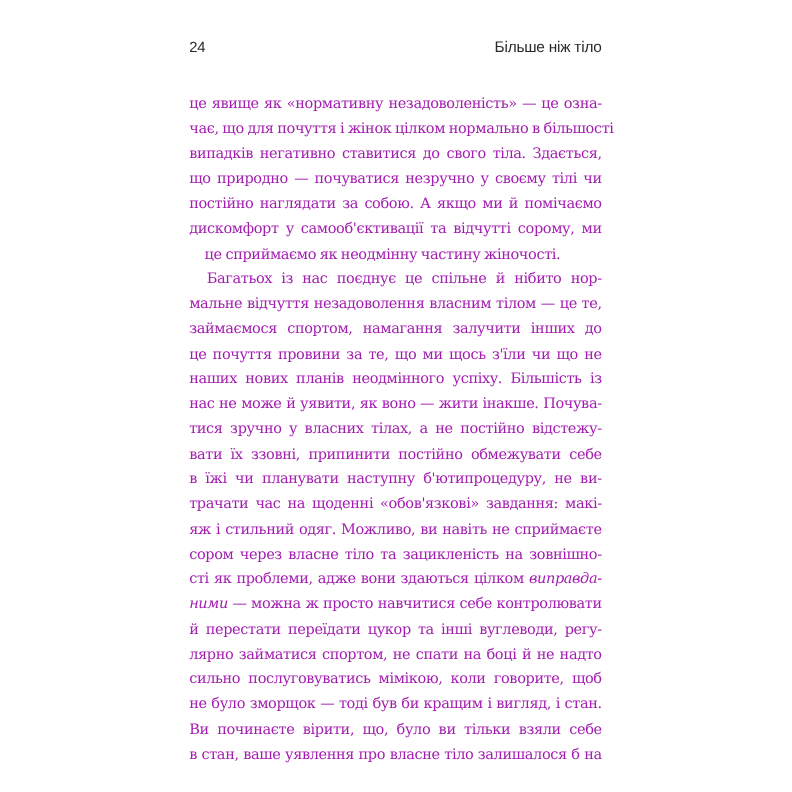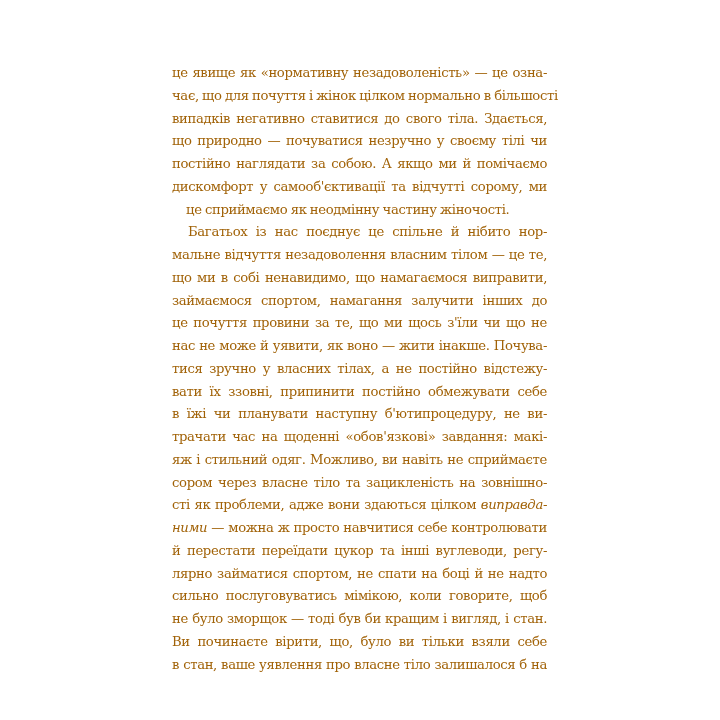--- a/index.html
+++ b/index.html
@@ -30,21 +30,21 @@
       letter-spacing: -0.2px;
     }
     .running-header .page-number {
       font-size: 13.5px;
     }
     .body-text {
       margin-top: 28px;
       font-family: "DejaVu Serif", "Liberation Serif", serif;
       font-size: 13.2px;
       line-height: 22.75px;
-      color: #a16207;
+      color: #a21caf;
       letter-spacing: -0.35px;
       word-spacing: -0.5px;
     }
     .line {
       display: block;
       white-space: nowrap;
       text-align: justify;
       text-align-last: justify;
       height: 22.75px;
     }
@@ -56,34 +56,38 @@
       text-indent: 16px;
     }
     .line .it {
       font-style: italic;
     }
   </style>
 </head>
 <body>
 
 <div class="page">
+  <div class="running-header">
+    <span class="page-number">24</span>
+    <span class="running-title">Більше ніж тіло</span>
+  </div>
 
   <div class="body-text">
     <span class="line">це явище як «нормативну незадоволеність» — це озна-</span>
     <span class="line">чає, що для почуття і жінок цілком нормально в більшості</span>
     <span class="line">випадків негативно ставитися до свого тіла. Здається,</span>
     <span class="line">що природно — почуватися незручно у своєму тілі чи</span>
     <span class="line">постійно наглядати за собою. А якщо ми й помічаємо</span>
     <span class="line">дискомфорт у самооб'єктивації та відчутті сорому, ми</span>
     <span class="line last">це сприймаємо як неодмінну частину жіночості.</span>
     <span class="line indent">Багатьох із нас поєднує це спільне й нібито нор-</span>
     <span class="line">мальне відчуття незадоволення власним тілом — це те,</span>
-    <span class="line">що ми в собі ненавидимо, що намагаємося виправити,</span>
     <span class="line">займаємося спортом, намагання залучити інших до</span>
     <span class="line">це почуття провини за те, що ми щось з'їли чи що не</span>
+    <span class="line">наших нових планів неодмінного успіху. Більшість із</span>
     <span class="line">нас не може й уявити, як воно — жити інакше. Почува-</span>
     <span class="line">тися зручно у власних тілах, а не постійно відстежу-</span>
     <span class="line">вати їх ззовні, припинити постійно обмежувати себе</span>
     <span class="line">в їжі чи планувати наступну б'ютипроцедуру, не ви-</span>
     <span class="line">трачати час на щоденні «обов'язкові» завдання: макі-</span>
     <span class="line">яж і стильний одяг. Можливо, ви навіть не сприймаєте</span>
     <span class="line">сором через власне тіло та зацикленість на зовнішно-</span>
     <span class="line"><span>сті як проблеми, адже вони здаються цілком </span><span class="it">виправда-</span></span>
     <span class="line"><span class="it">ними</span><span> — можна ж просто навчитися себе контролювати</span></span>
     <span class="line">й перестати переїдати цукор та інші вуглеводи, регу-</span>

